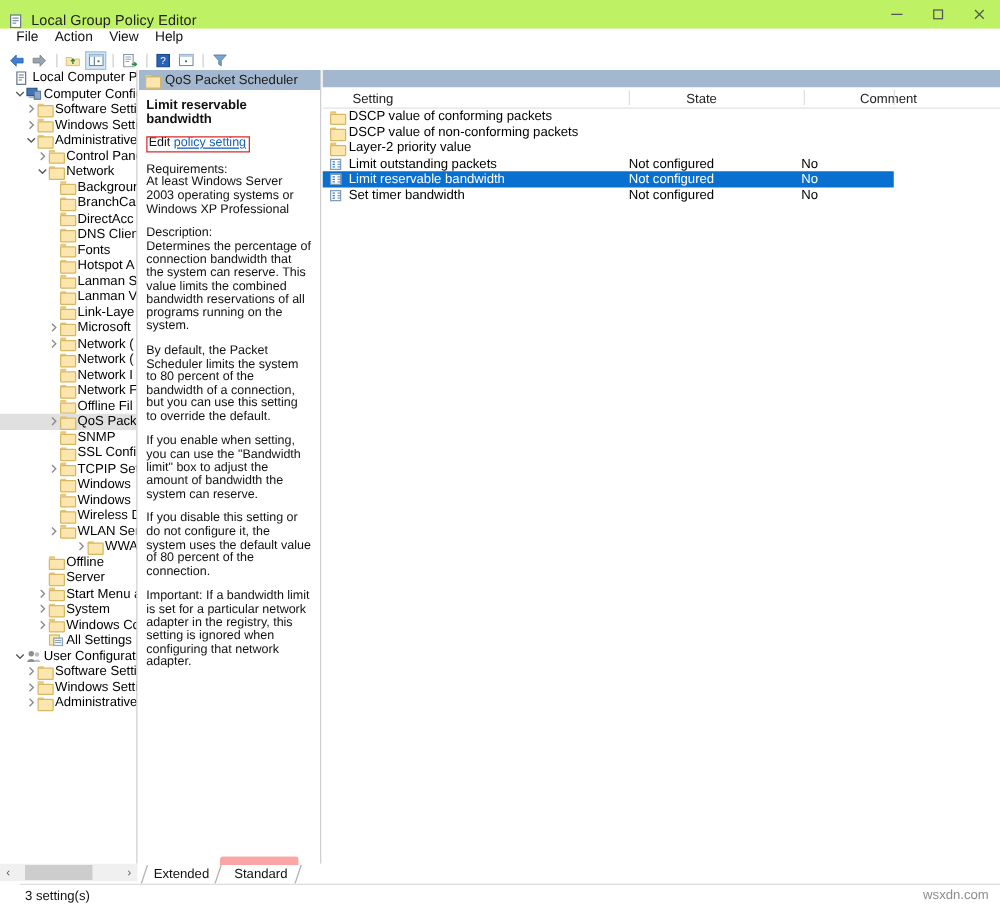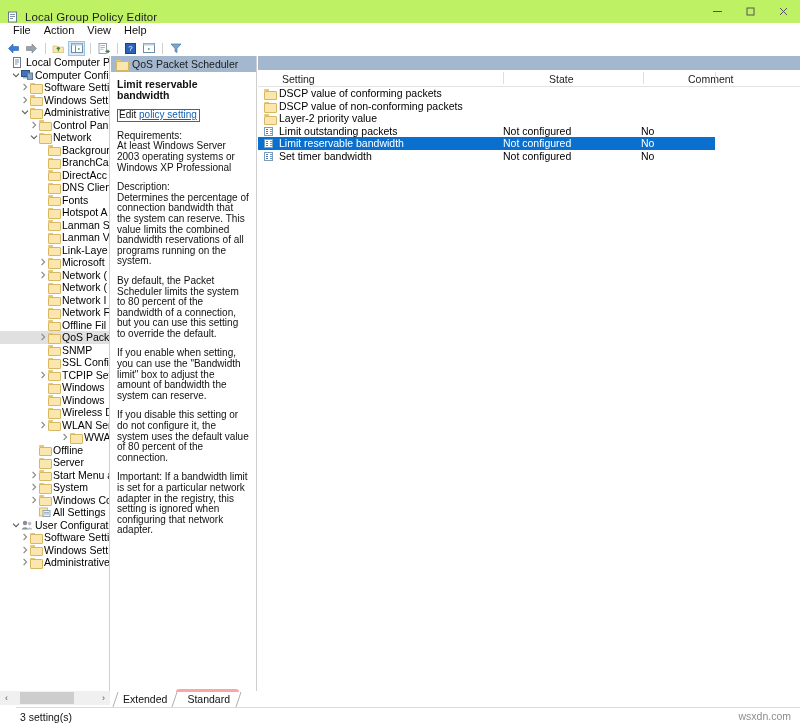--- a/index.html
+++ b/index.html
@@ -882,21 +882,21 @@
     <div class="tabstrip">
       <div class="tab">
         <svg class="slash-l" style="left:0" viewBox="0 0 7 15">
             <path d="M6 0 L1 15" stroke="#b0b0b0" stroke-width="1" fill="none"></path>
           </svg>
         <span>Extended</span>
         <svg class="slash-r" style="right:-2px" viewBox="0 0 7 15">
             <path d="M6 0 L1 15" stroke="#b0b0b0" stroke-width="1" fill="none"></path>
           </svg>
       </div>
-      <div class="tab" style="border-top:3px solid #fca5a5;border-top-left-radius:3px;border-top-right-radius:3px;">
+      <div class="tab" style="border-top:7px solid #fca5a5;border-top-left-radius:3px;border-top-right-radius:3px;">
         <span>Standard</span>
         <svg class="slash-r" style="right:-3px" viewBox="0 0 7 15">
             <path d="M6 0 L1 15" stroke="#b0b0b0" stroke-width="1" fill="none"></path>
           </svg>
       </div>
     </div>
 
     <div class="statusbar">
       <span>3 setting(s)</span>
     </div>

